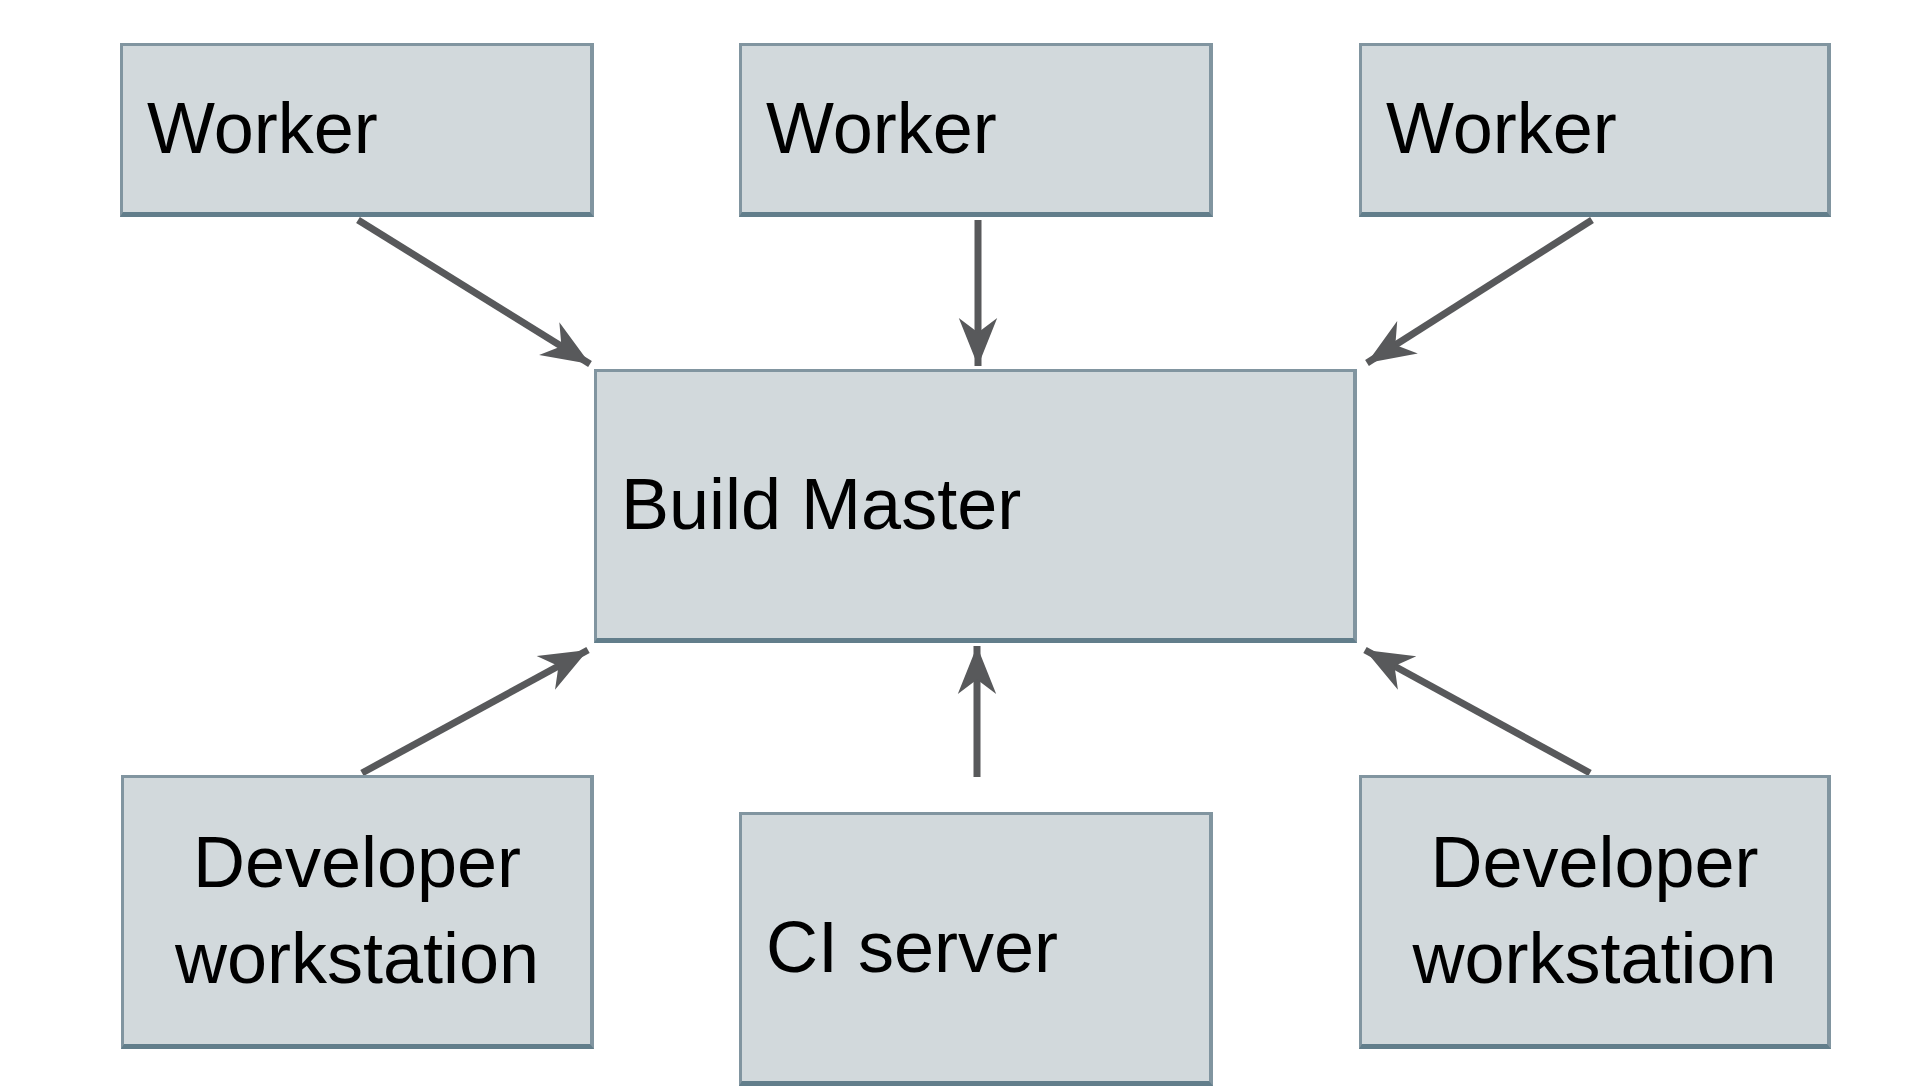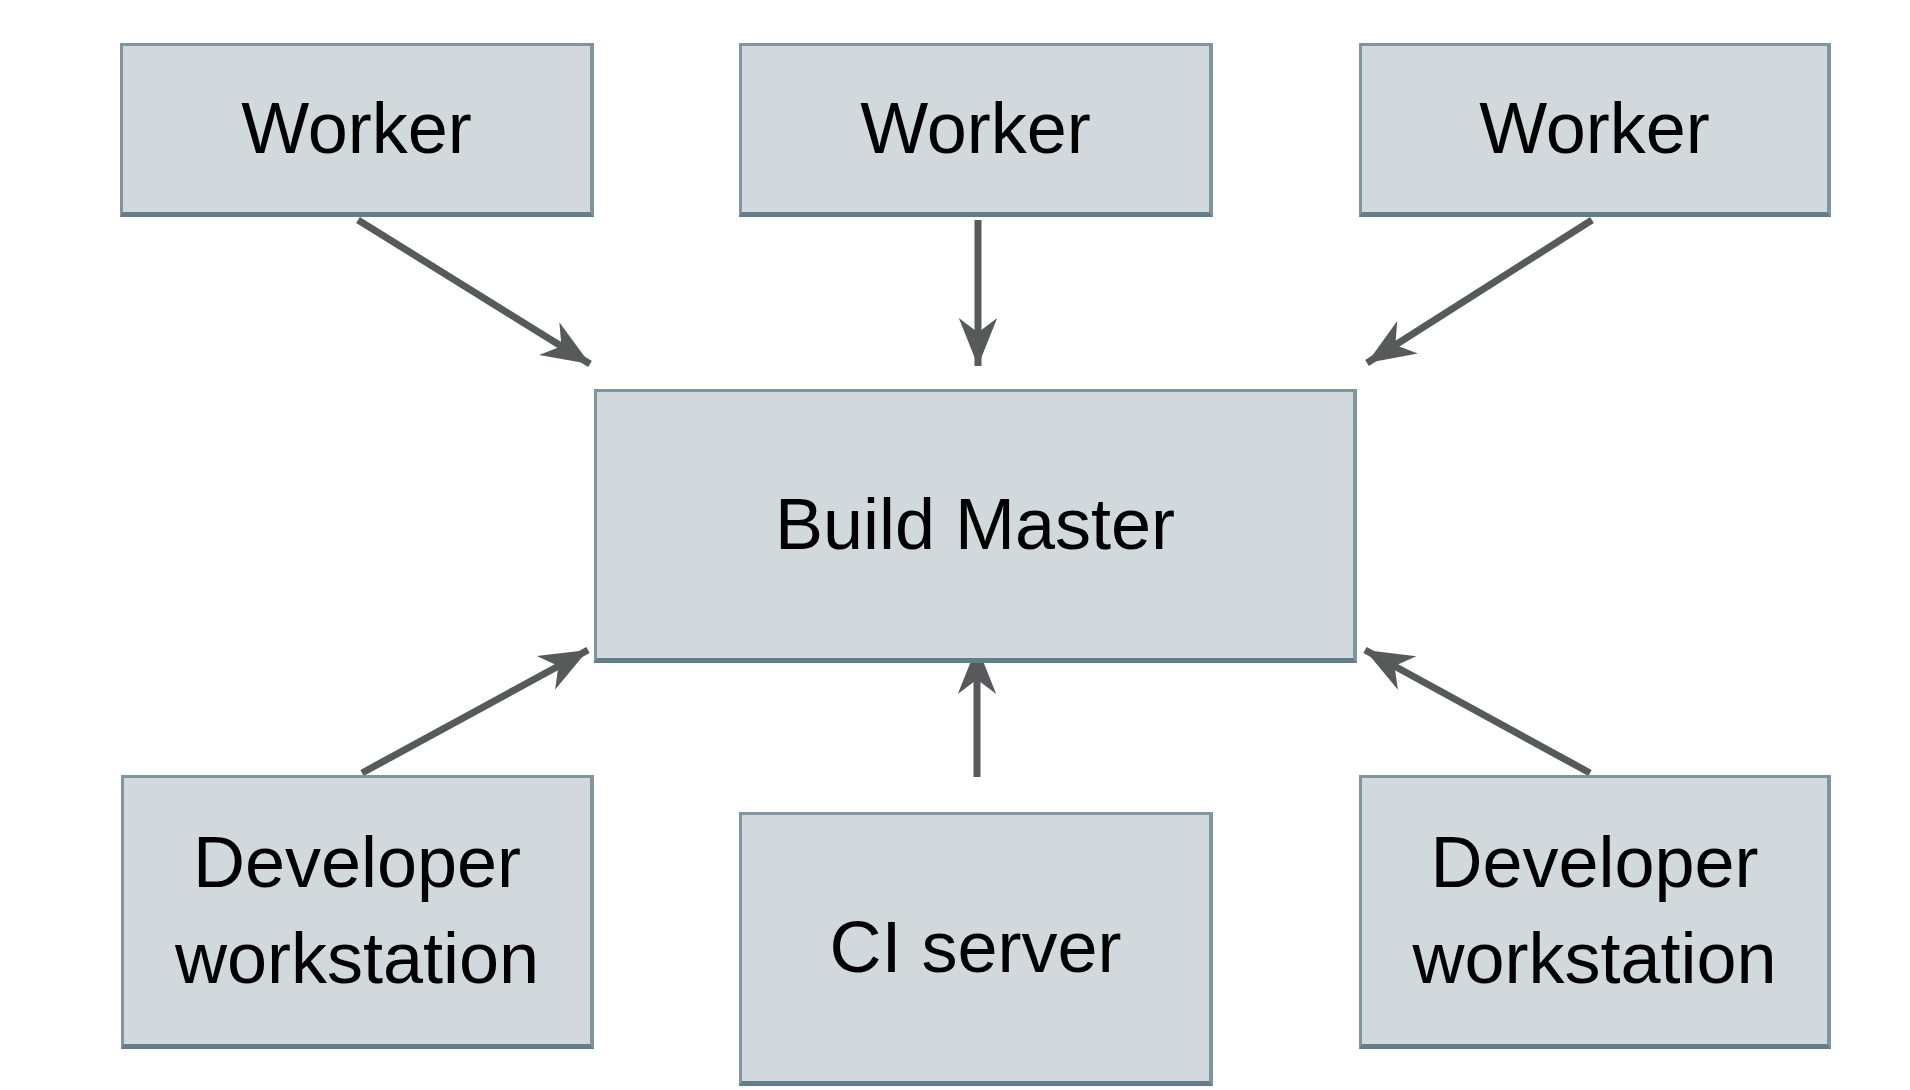--- a/index.html
+++ b/index.html
@@ -26,21 +26,21 @@
   }
   .node {
     position: absolute;
     box-sizing: border-box;
     background: var(--node-fill, #d2d9dc);
     border: 3px solid var(--node-border, #8195a0);
     border-right-width: 4px;
     border-bottom: 5px solid var(--node-border-dark, #627e8b);
     display: flex;
     align-items: center;
-    justify-content: center;
+    justify-content: flex-start;
     text-align: center;
     z-index: 2;
   }
   .node-label {
     color: var(--text-color, #000000);
     font-size: 72px;
     line-height: 1.33;
     letter-spacing: 0px;
     padding: 0 24px;
   }
@@ -66,21 +66,21 @@
   </svg>
 <div class="node" style="left: 120px; top: 43px; width: 474px; height: 174px;">
     <span class="node-label">Worker</span>
   </div>
     <div class="node" style="left: 739px; top: 43px; width: 474px; height: 174px;">
     <span class="node-label">Worker</span>
   </div>
     <div class="node" style="left: 1359px; top: 43px; width: 472px; height: 174px;">
     <span class="node-label">Worker</span>
   </div>
-    <div class="node" style="left: 594px; top: 369px; width: 763px; height: 274px; margin-top: 20px;">
+    <div class="node" style="left: 594px; top: 369px; width: 763px; height: 274px;">
     <span class="node-label">Build Master</span>
   </div>
     <div class="node" style="left: 121px; top: 775px; width: 473px; height: 274px;">
     <span class="node-label">Developer workstation</span>
   </div>
     <div class="node" style="left: 739px; top: 812px; width: 474px; height: 274px;">
     <span class="node-label">CI server</span>
   </div>
     <div class="node" style="left: 1359px; top: 775px; width: 472px; height: 274px;">
     <span class="node-label">Developer workstation</span>

